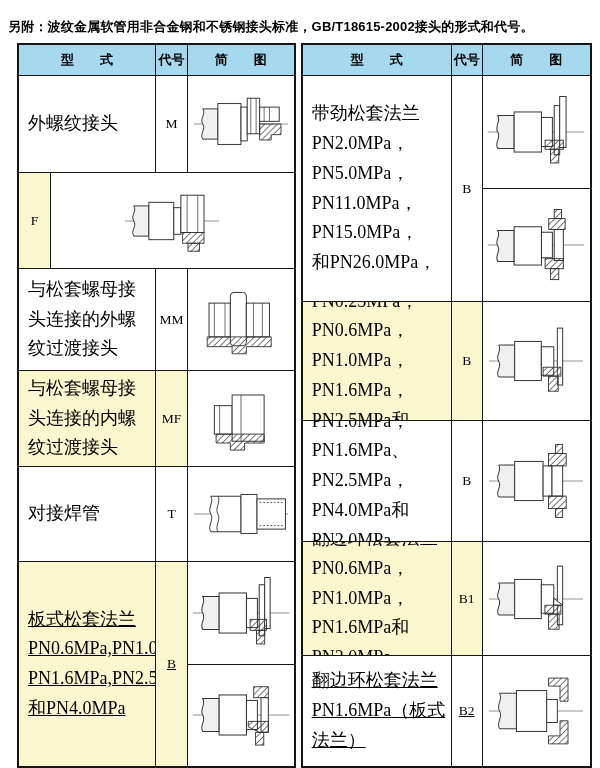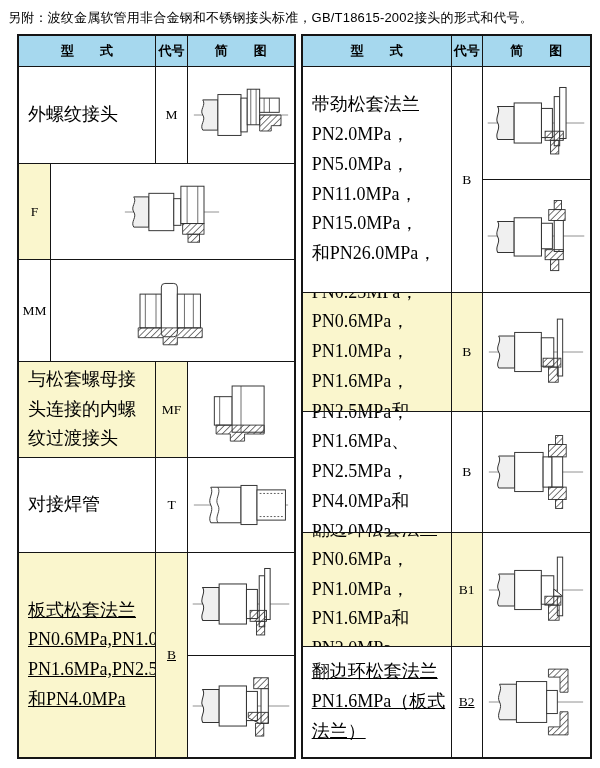--- a/index.html
+++ b/index.html
@@ -1,18 +1,18 @@
 <!DOCTYPE html>
 <html><head>
 <meta charset="utf-8">
 <style>
   html,body{margin:0;padding:0;background:#ffffff;}
   .page{width:600px;height:768px;background:#fff;box-sizing:border-box;overflow:hidden;
         font-family:"Liberation Sans","DejaVu Sans",sans-serif;color:#000;}
-  .title{padding:9px 8px 7px 8px;font-size:13px;font-weight:400;letter-spacing:0.2px;}
+  .title{padding:18px 8px 7px 8px;font-size:13px;font-weight:700;letter-spacing:0.2px;}
   .tables{display:flex;gap:5px;margin:0 8px;align-items:flex-start;padding-left:9px;}
   .half{border:2px solid #151515;background:#fff;}
   .half-left{width:282px;}
   .half-right{width:295px;}
   .hrow{display:flex;border-bottom:1px solid #151515;box-sizing:border-box;}
   .hrow.last{border-bottom:none;text-decoration:underline;}
   .cell{border-right:1px solid #151515;box-sizing:border-box;display:flex;align-items:center;background:#fff;overflow:hidden;}
   .cell.last{border-right:none;}
   .header-row .cell{background:#a6d8ee;justify-content:center;font-size:13px;font-weight:600;}
   .header-row{height:31px;}
@@ -88,20 +88,21 @@
             <rect class="p" x="66" y="16" width="26" height="42"></rect>
             <line class="tick" x1="73" y1="16" x2="73" y2="58"></line>
             <line class="tick" x1="85" y1="16" x2="85" y2="58"></line>
             <rect class="ht" x="68" y="58" width="24" height="12"></rect>
             <rect class="ht" x="74" y="70" width="13" height="9"></rect>
           </svg>
         </div>
       </div>
 
       <div class="hrow" style="height:102px">
+        <div class="cell type w-type-l">与松套螺母接头连接的外螺纹过渡接头</div>
         <div class="cell code w-code-l">MM</div>
         <div class="cell diag w-diag-l last">
           <svg viewBox="0 0 112 90">
             <rect class="p" x="20" y="26" width="24" height="38"></rect>
             <line class="tick" x1="26" y1="26" x2="26" y2="64"></line>
             <line class="tick" x1="38" y1="26" x2="38" y2="64"></line>
             <rect class="p" x="44" y="14" width="18" height="60" rx="4"></rect>
             <rect class="p" x="62" y="26" width="26" height="38"></rect>
             <line class="tick" x1="70" y1="26" x2="70" y2="64"></line>
             <line class="tick" x1="80" y1="26" x2="80" y2="64"></line>

